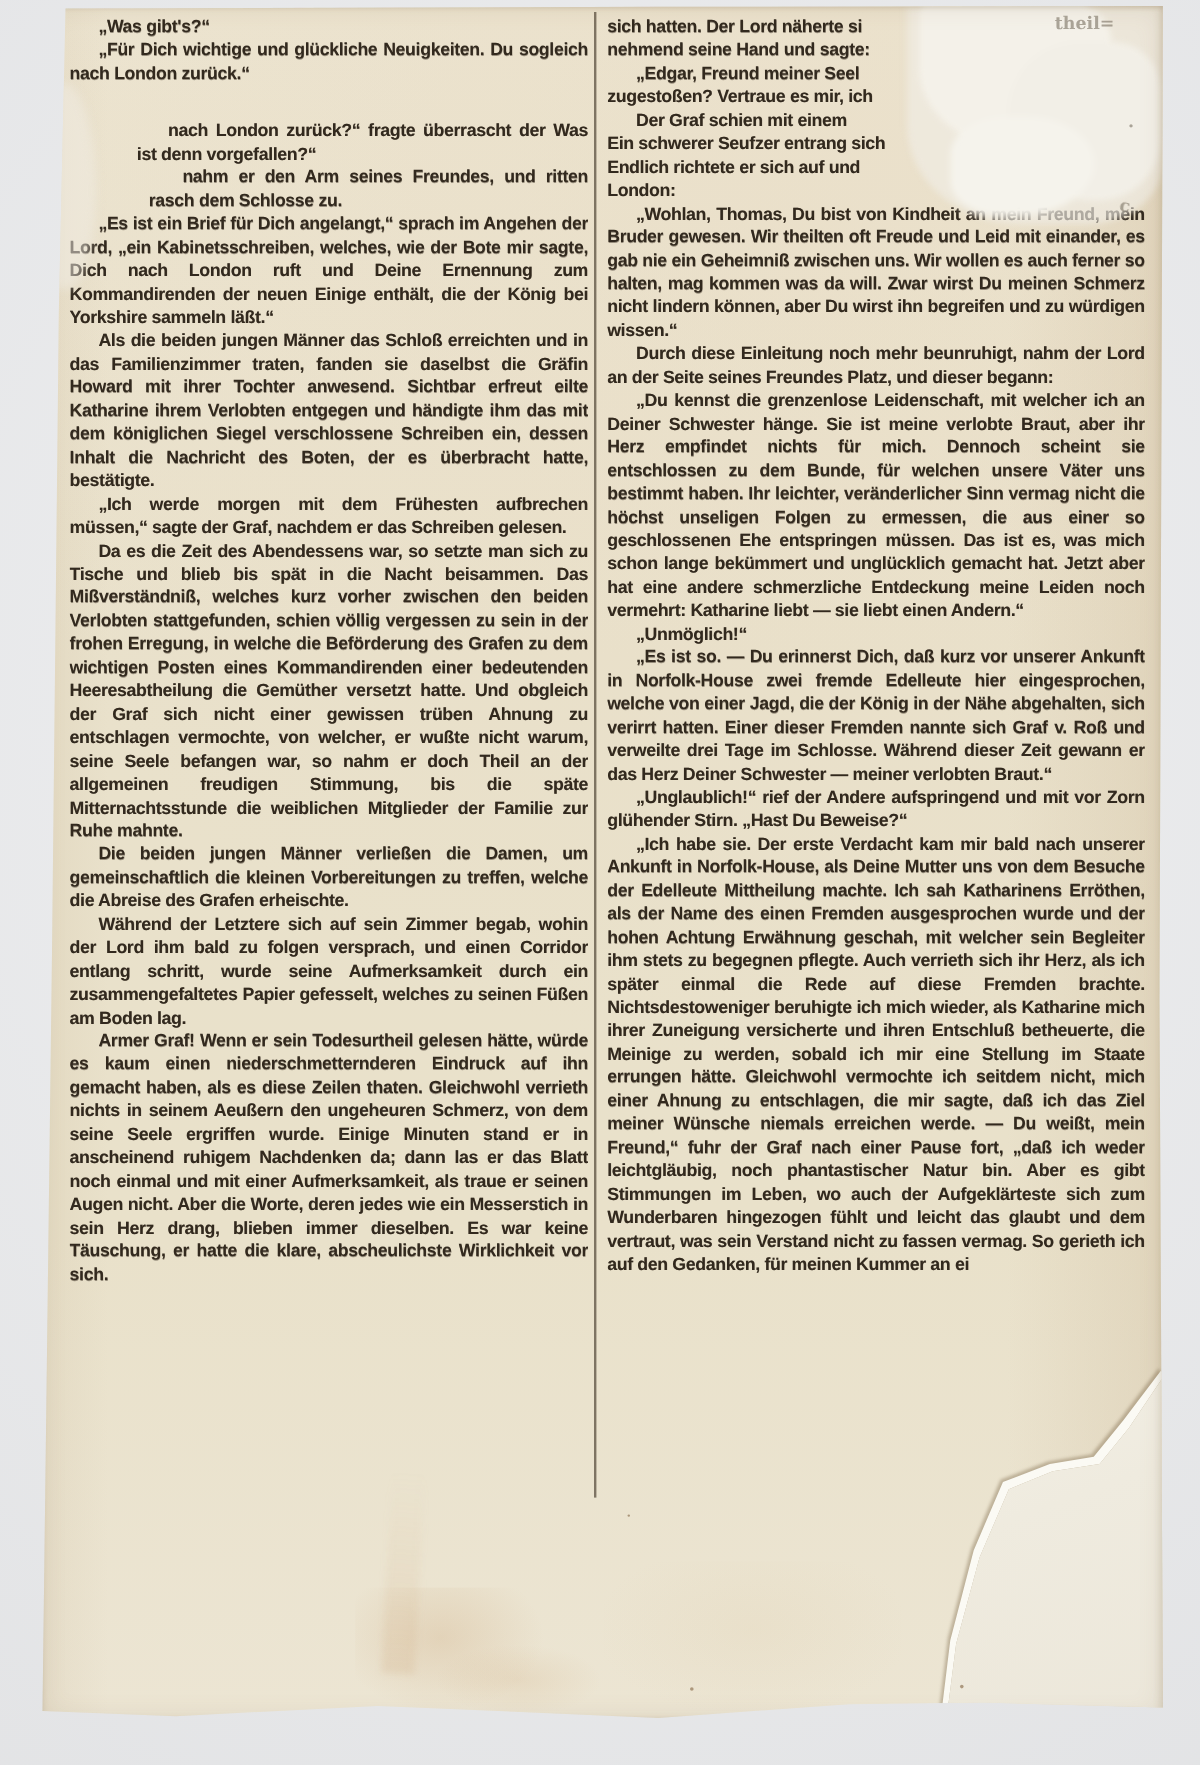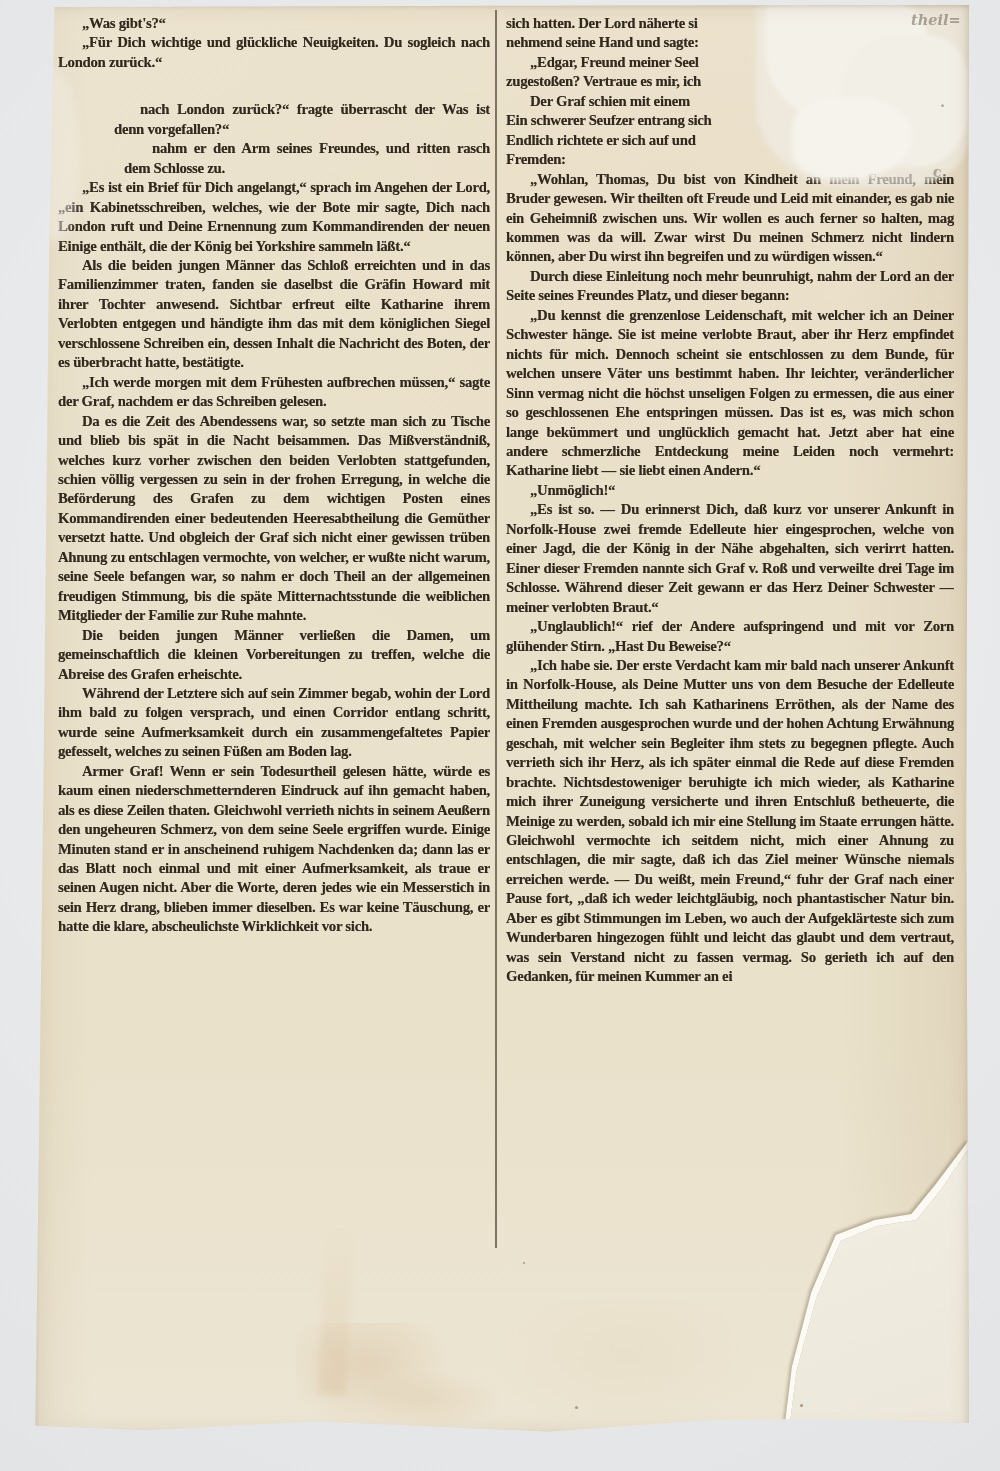--- a/index.html
+++ b/index.html
@@ -33,21 +33,21 @@
   }
   .paper-shade{ 
     position:absolute;inset:0;pointer-events:none;
     box-shadow:inset 0 0 22px rgba(130,108,74,.14), inset -3px 0 6px rgba(120,100,68,.18), inset 2px 1px 4px rgba(120,100,68,.14);
   }
 
   
   .col{
     position:absolute;top:9px;height:1240px;overflow:hidden;
     color:var(--ink);
-    font-family:Liberation Serif, serif;
+    font-family:Liberation Sans, sans-serif;
     font-weight:700;
     font-size:14.7px;line-height:19.45px;
     letter-spacing:-0.25px;
     text-shadow:0.2px 0.3px 0 rgba(50,40,28,.45);
   }
   .col--left{left:24px;width:432px;}
   .col--right{left:472px;width:448px;}
   .para{margin:0;text-align:justify;text-indent:24px;hyphens:none;}
   .para--flush{text-indent:0;}
   .para--offset-a{margin-left:56px;text-indent:26px;margin-top:28px;}
@@ -62,21 +62,21 @@
   .patch-tr{position:absolute;left:722px;top:0;width:214px;height:182px;filter:blur(2.5px);}
   .patch-tr .wash{position:absolute;inset:0;background:rgba(240,237,229,.66);border-radius:0 0 30% 45%;}
   .patch-tr .blob1{position:absolute;left:10px;top:-8px;width:160px;height:128px;background:#f4f1e9;border-radius:12% 30% 48% 55%;}
   .patch-tr .blob2{position:absolute;left:84px;top:30px;width:128px;height:132px;background:#f2efe7;border-radius:50% 35% 45% 60%;}
   .patch-tr .blob3{position:absolute;left:36px;top:92px;width:120px;height:82px;background:#f5f3ec;border-radius:45% 55% 60% 40%;}
   .ghost{
     position:absolute;color:rgba(110,100,85,.55);
     font-family:"DejaVu Serif", serif;font-weight:700;font-size:14.5px;
     filter:blur(.4px);
   }
-  .ghost--a{left:877px;top:6px;font-style:italic;}
+  .ghost--a{left:845px;top:6px;}
   .ghost--b{left:899px;top:158px;transform:rotate(8deg);}
   .ghost--c{left:906px;top:92px;}
 
   
   .patch-left{
     position:absolute;left:-6px;top:64px;width:52px;height:172px;
     background:rgba(242,238,229,.5);border-radius:40% 55% 50% 45%;filter:blur(4px);
   }
 
   
@@ -136,21 +136,21 @@
     <div class="divider"></div>
 
     <div class="col col--right">
         <p class="para para--flush">sich hatten. Der Lord näherte si</p>
         <p class="para para--flush">nehmend seine Hand und sagte:</p>
         <p class="para para--indent">„Edgar, Freund meiner Seel</p>
         <p class="para para--flush">zugestoßen? Vertraue es mir, ich</p>
         <p class="para para--indent">Der Graf schien mit einem</p>
         <p class="para para--flush">Ein schwerer Seufzer entrang sich</p>
         <p class="para para--flush">Endlich richtete er sich auf und</p>
-        <p class="para para--flush">Fremden:</p>
+        <p class="para para--flush">London:</p>
         <p class="para para--indent">„Wohlan, Thomas, Du bist von Kindheit an mein Freund, mein Bruder gewesen. Wir theilten oft Freude und Leid mit einander, es gab nie ein Geheimniß zwischen uns. Wir wollen es auch ferner so halten, mag kommen was da will. Zwar wirst Du meinen Schmerz nicht lindern können, aber Du wirst ihn begreifen und zu würdigen wissen.“</p>
         <p class="para para--indent">Durch diese Einleitung noch mehr beunruhigt, nahm der Lord an der Seite seines Freundes Platz, und dieser begann:</p>
         <p class="para para--indent">„Du kennst die grenzenlose Leidenschaft, mit welcher ich an Deiner Schwester hänge. Sie ist meine verlobte Braut, aber ihr Herz empfindet nichts für mich. Dennoch scheint sie entschlossen zu dem Bunde, für welchen unsere Väter uns bestimmt haben. Ihr leichter, veränderlicher Sinn vermag nicht die höchst unseligen Folgen zu ermessen, die aus einer so geschlossenen Ehe entspringen müssen. Das ist es, was mich schon lange bekümmert und unglücklich gemacht hat. Jetzt aber hat eine andere schmerzliche Entdeckung meine Leiden noch vermehrt: Katharine liebt — sie liebt einen Andern.“</p>
         <p class="para para--indent">„Unmöglich!“</p>
         <p class="para para--indent">„Es ist so. — Du erinnerst Dich, daß kurz vor unserer Ankunft in Norfolk-House zwei fremde Edelleute hier eingesprochen, welche von einer Jagd, die der König in der Nähe abgehalten, sich verirrt hatten. Einer dieser Fremden nannte sich Graf v. Roß und verweilte drei Tage im Schlosse. Während dieser Zeit gewann er das Herz Deiner Schwester — meiner verlobten Braut.“</p>
         <p class="para para--indent">„Unglaublich!“ rief der Andere aufspringend und mit vor Zorn glühender Stirn. „Hast Du Beweise?“</p>
         <p class="para para--indent">„Ich habe sie. Der erste Verdacht kam mir bald nach unserer Ankunft in Norfolk-House, als Deine Mutter uns von dem Besuche der Edelleute Mittheilung machte. Ich sah Katharinens Erröthen, als der Name des einen Fremden ausgesprochen wurde und der hohen Achtung Erwähnung geschah, mit welcher sein Begleiter ihm stets zu begegnen pflegte. Auch verrieth sich ihr Herz, als ich später einmal die Rede auf diese Fremden brachte. Nichtsdestoweniger beruhigte ich mich wieder, als Katharine mich ihrer Zuneigung versicherte und ihren Entschluß betheuerte, die Meinige zu werden, sobald ich mir eine Stellung im Staate errungen hätte. Gleichwohl vermochte ich seitdem nicht, mich einer Ahnung zu entschlagen, die mir sagte, daß ich das Ziel meiner Wünsche niemals erreichen werde. — Du weißt, mein Freund,“ fuhr der Graf nach einer Pause fort, „daß ich weder leichtgläubig, noch phantastischer Natur bin. Aber es gibt Stimmungen im Leben, wo auch der Aufgeklärteste sich zum Wunderbaren hingezogen fühlt und leicht das glaubt und dem vertraut, was sein Verstand nicht zu fassen vermag. So gerieth ich auf den Gedanken, für meinen Kummer an ei</p>
       </div>
 
     <div class="patch-tr">

